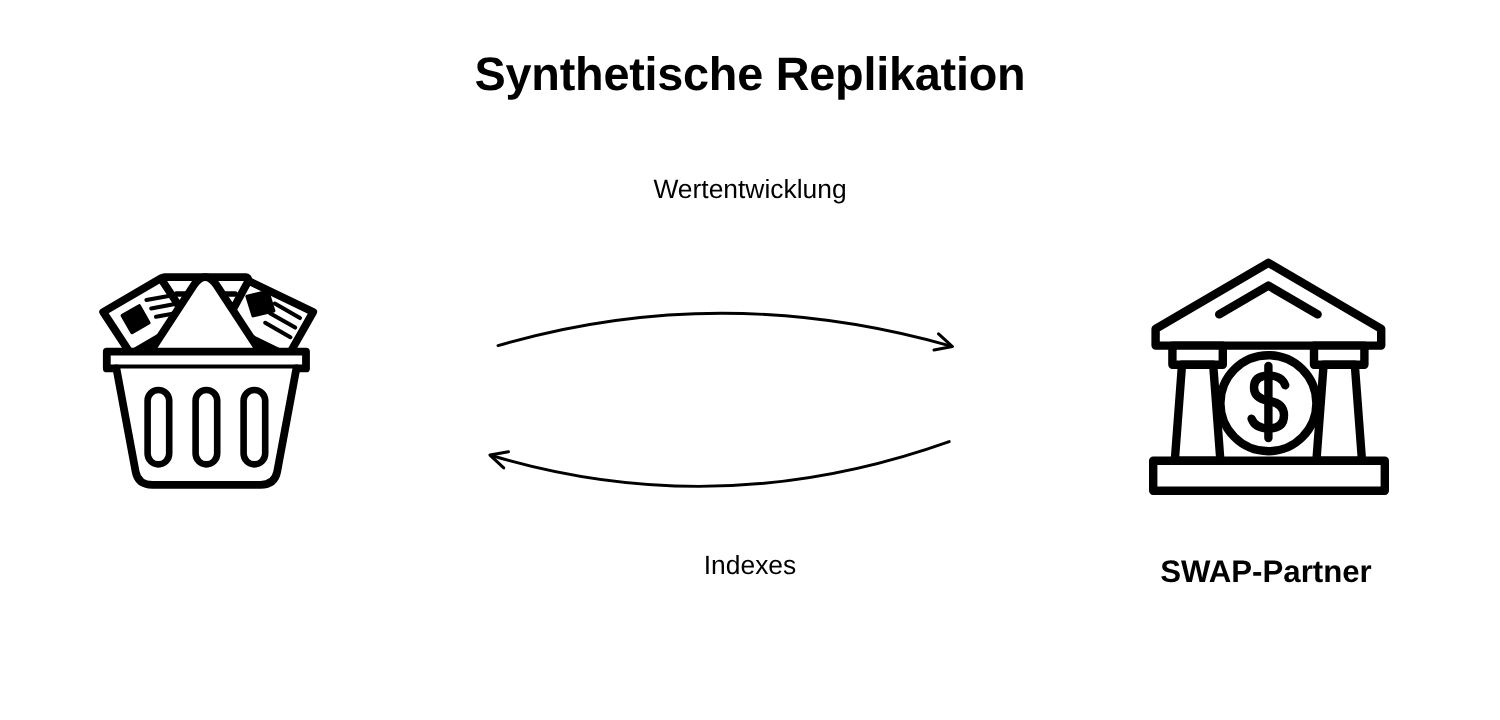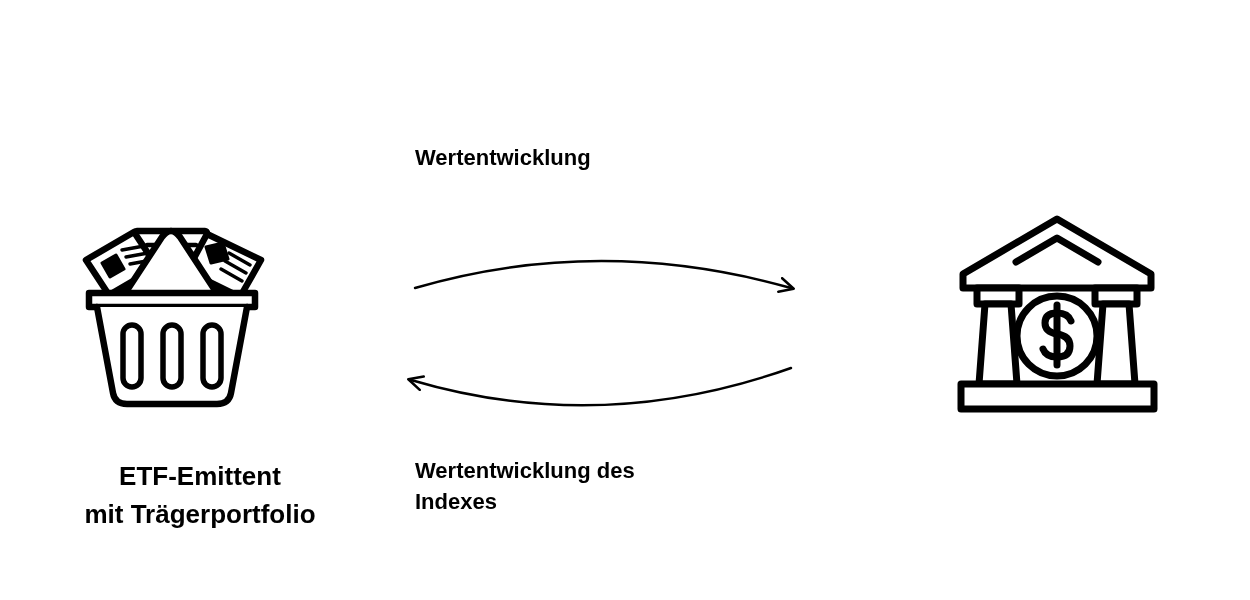--- a/index.html
+++ b/index.html
@@ -34,23 +34,23 @@
     letter-spacing: -0.2px;
     line-height: 1.2;
     color: #000000;
   }
 
   
   .flow-label {
     position: absolute;
     width: 420px;
     left: 415px;
-    text-align: left;
+    text-align: center;
     font-size: 22px;
-    font-weight: 700;
+    font-weight: 400;
     line-height: 1.42;
     color: #000000;
   }
   .flow-label.top  { top: 142px; }
   .flow-label.bottom { top: 455px; }
   .flow-label .line { display: block; }
 
   
   .node-caption {
     position: absolute;
@@ -77,20 +77,21 @@
     width: 420px;
     height: 190px;
   }
   svg { display: block; overflow: visible; }
 </style>
 </head>
 <body>
 
 <div id="stage">
 
+  <div class="title">Synthetische Replikation</div>
 
   <div class="icon-wrap icon-basket">
     <svg width="225" height="205" viewBox="0 0 225 205" fill="none" xmlns="http://www.w3.org/2000/svg">
       <g stroke="#000000" stroke-width="6.5" stroke-linejoin="round" stroke-linecap="round" fill="#ffffff">
 
         <g>
           <rect x="57" y="16" width="72" height="60" rx="2" fill="#ffffff"></rect>
           <path d="M69 30 H118 M69 39 H118 M69 48 H118" stroke-width="4.5"></path>
         </g>
 
@@ -168,25 +169,21 @@
 
       <path d="M396 128 Q205 196 16 140" stroke="#000000" stroke-width="2.4" fill="none" stroke-linecap="round" marker-end="url(#arrowL)"></path>
     </svg>
   </div>
 
   <div class="flow-label top">
     <span class="line">Wertentwicklung</span>
   </div>
 
   <div class="flow-label bottom">
-    <span class="line">Wertentwicklung des</span>
     <span class="line">Indexes</span>
   </div>
 
-  <div class="node-caption caption-left">
-    <span class="line">ETF-Emittent</span>
-    <span class="line">mit Trägerportfolio</span>
-  </div>
 
   <div class="node-caption caption-right">
+    <span class="line">SWAP-Partner</span>
   </div>
 
 </div>
 
 </body></html>

